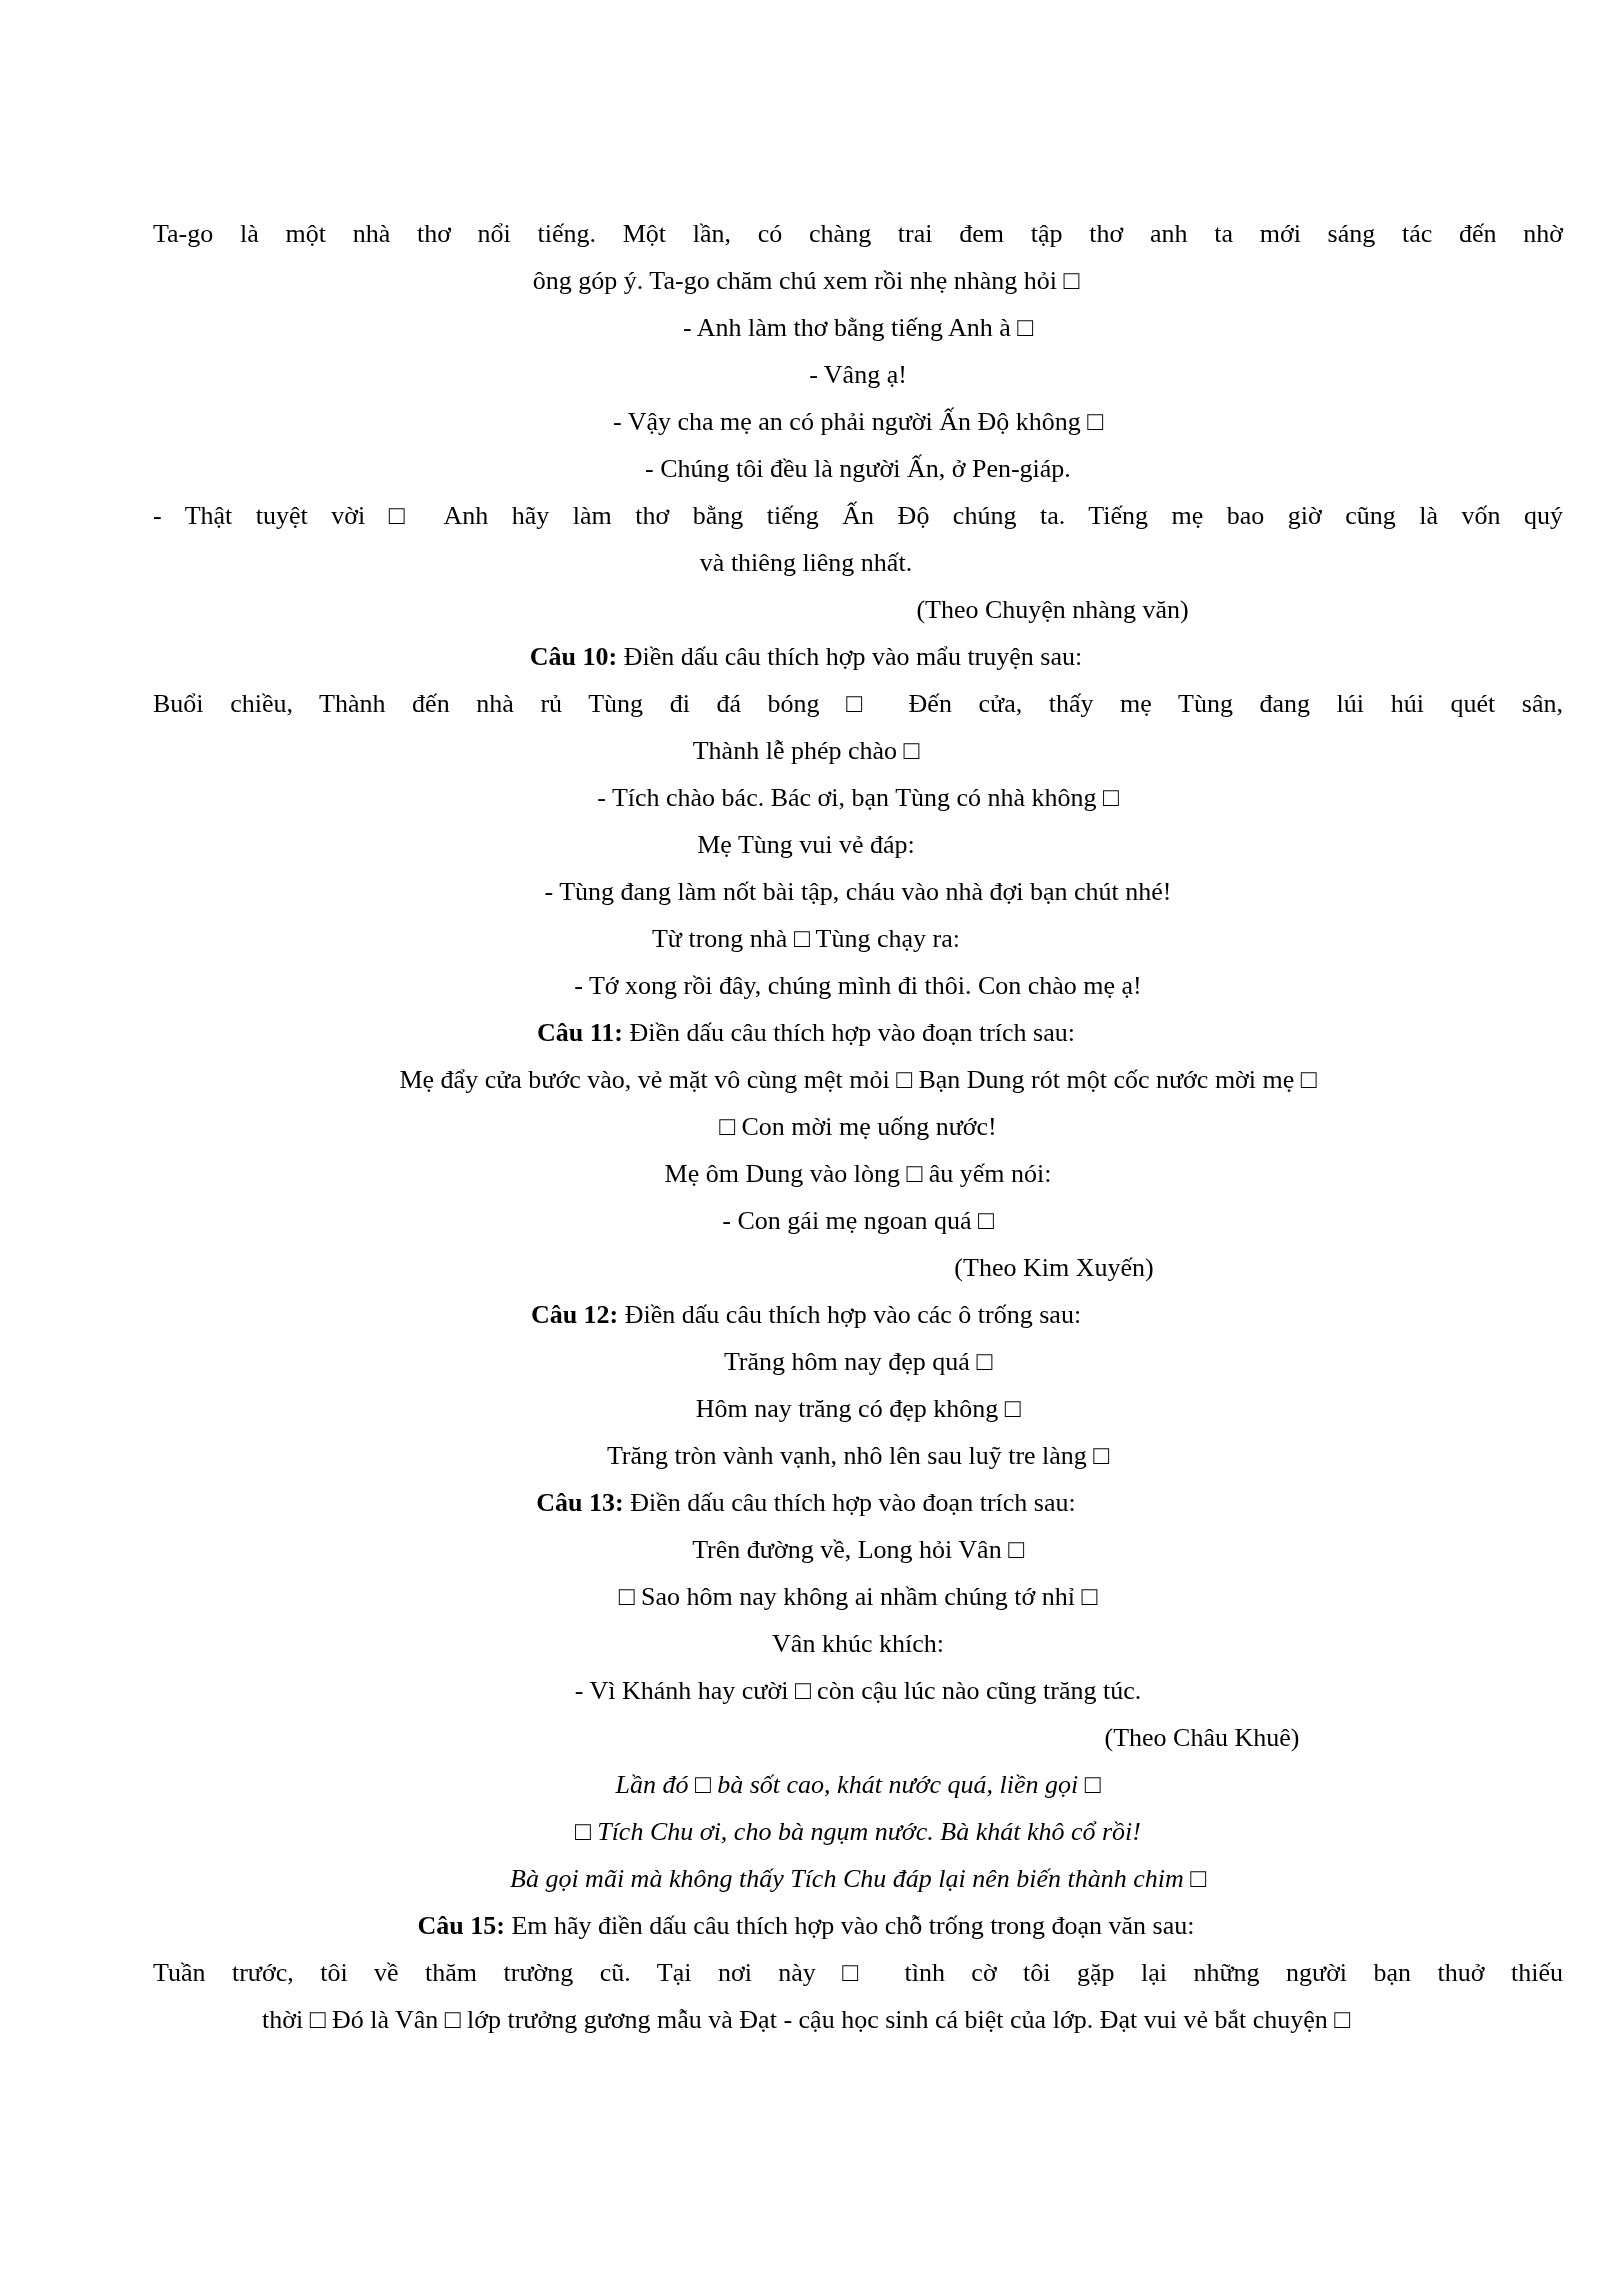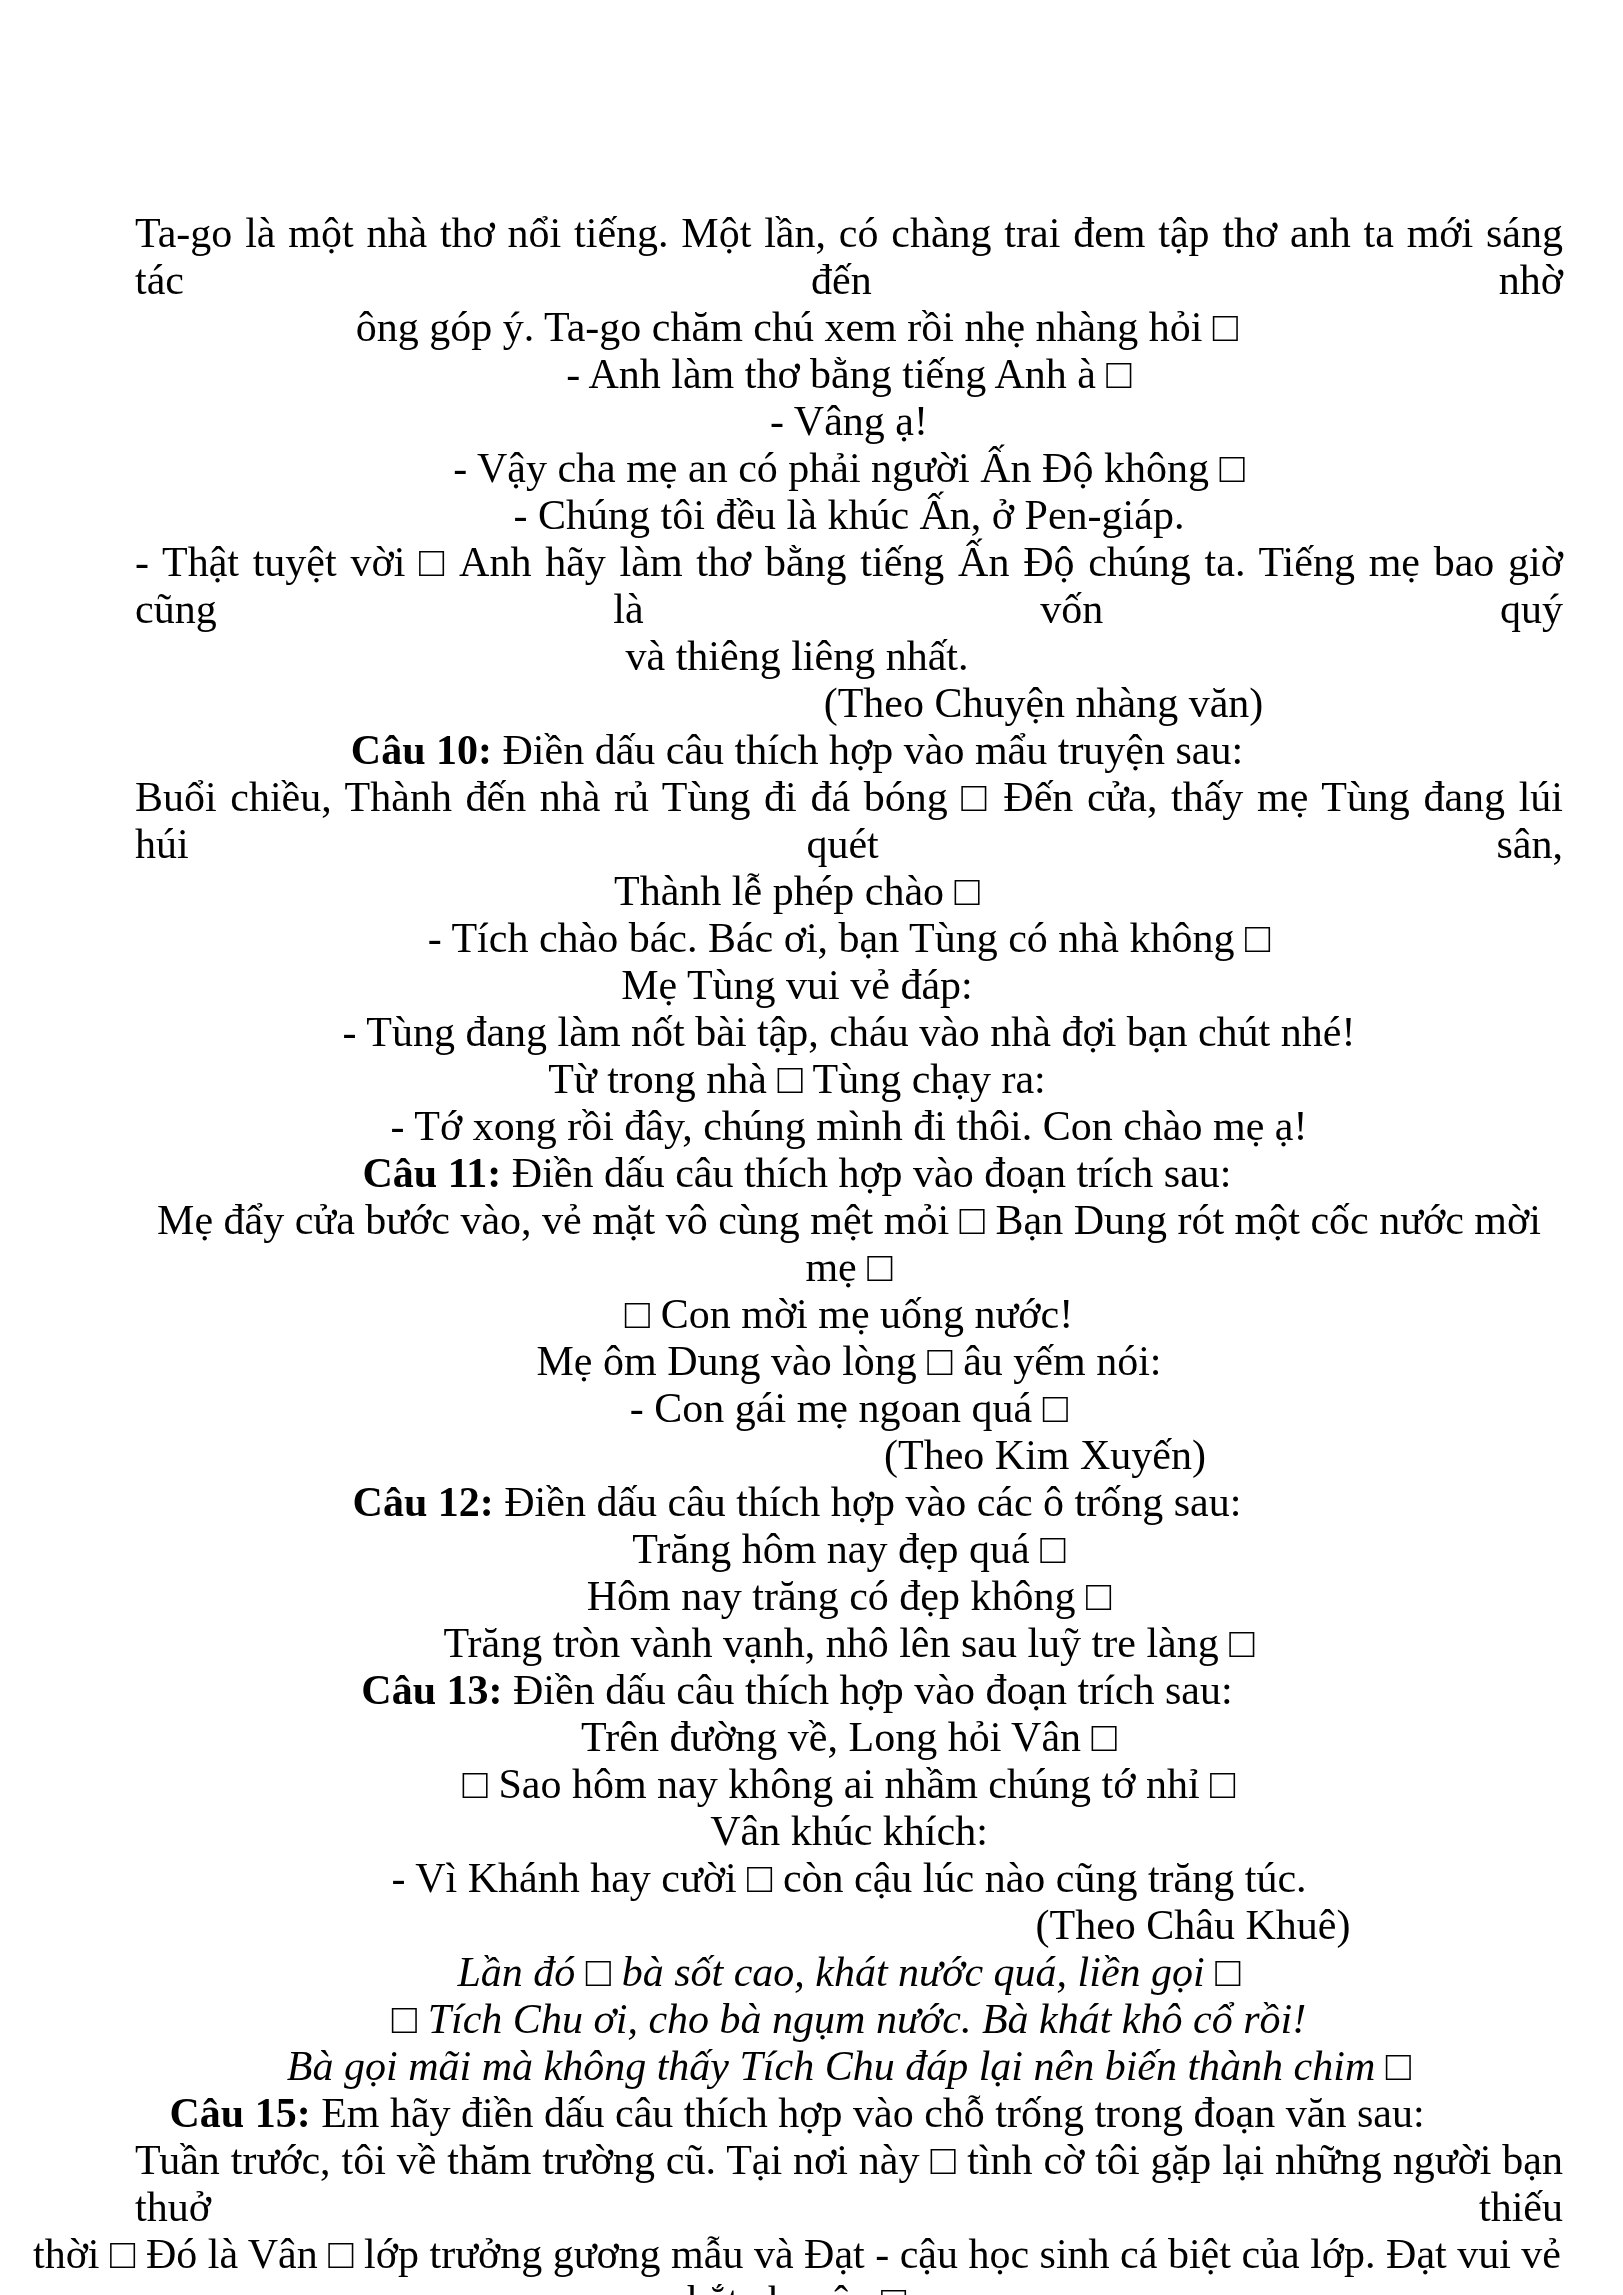--- a/index.html
+++ b/index.html
@@ -3,24 +3,24 @@
 <meta charset="utf-8">
 <style>
   html, body { margin: 0; padding: 0; background: #ffffff; }
   .page {
     position: relative;
     width: 1623px;
     height: 2295px;
     background: #ffffff;
     color: #000000;
     font-family: "Liberation Serif", "DejaVu Serif", serif;
-    font-size: 42px;
+    font-size: 26px;
     line-height: 47px;
     box-sizing: border-box;
-    padding: 210px 60px 0 31px;
+    padding: 210px 60px 0 49px;
     overflow: hidden;
   }
   .line { text-align: center; }
   .indent { padding-left: 104px; }
   .just { text-align: justify; text-align-last: justify; }
   .italic { font-style: italic; }
   .attrib-1 { padding-left: 493px; }
   .attrib-2 { padding-left: 496px; }
   .attrib-3 { padding-left: 792px; }
   b.qlabel { font-weight: bold; }
@@ -28,21 +28,21 @@
 </head>
 <body>
 
 <div class="page">
   <div id="doc">
       <div class="line indent just"><span>Ta-go là một nhà thơ nổi tiếng. Một lần, có chàng trai đem tập thơ anh ta mới sáng tác đến nhờ</span></div>
       <div class="line"><span>ông góp ý. Ta-go chăm chú xem rồi nhẹ nhàng hỏi □</span></div>
       <div class="line indent"><span>- Anh làm thơ bằng tiếng Anh à □</span></div>
       <div class="line indent"><span>- Vâng ạ!</span></div>
       <div class="line indent"><span>- Vậy cha mẹ an có phải người Ấn Độ không □</span></div>
-      <div class="line indent"><span>- Chúng tôi đều là khúc Ấn, ở Pen-giáp.</span></div>
+      <div class="line indent"><span>- Chúng tôi đều là người Ấn, ở Pen-giáp.</span></div>
       <div class="line indent just"><span>- Thật tuyệt vời □ Anh hãy làm thơ bằng tiếng Ấn Độ chúng ta. Tiếng mẹ bao giờ cũng là vốn quý</span></div>
       <div class="line"><span>và thiêng liêng nhất.</span></div>
       <div class="line attrib-1"><span>(Theo Chuyện nhàng văn)</span></div>
       <div class="line"><b class="qlabel">Câu 10:</b> <span>Điền dấu câu thích hợp vào mẩu truyện sau:</span></div>
       <div class="line indent just"><span>Buổi chiều, Thành đến nhà rủ Tùng đi đá bóng □ Đến cửa, thấy mẹ Tùng đang lúi húi quét sân,</span></div>
       <div class="line"><span>Thành lễ phép chào □</span></div>
       <div class="line indent"><span>- Tích chào bác. Bác ơi, bạn Tùng có nhà không □</span></div>
       <div class="line"><span>Mẹ Tùng vui vẻ đáp:</span></div>
       <div class="line indent"><span>- Tùng đang làm nốt bài tập, cháu vào nhà đợi bạn chút nhé!</span></div>
       <div class="line"><span>Từ trong nhà □ Tùng chạy ra:</span></div>

